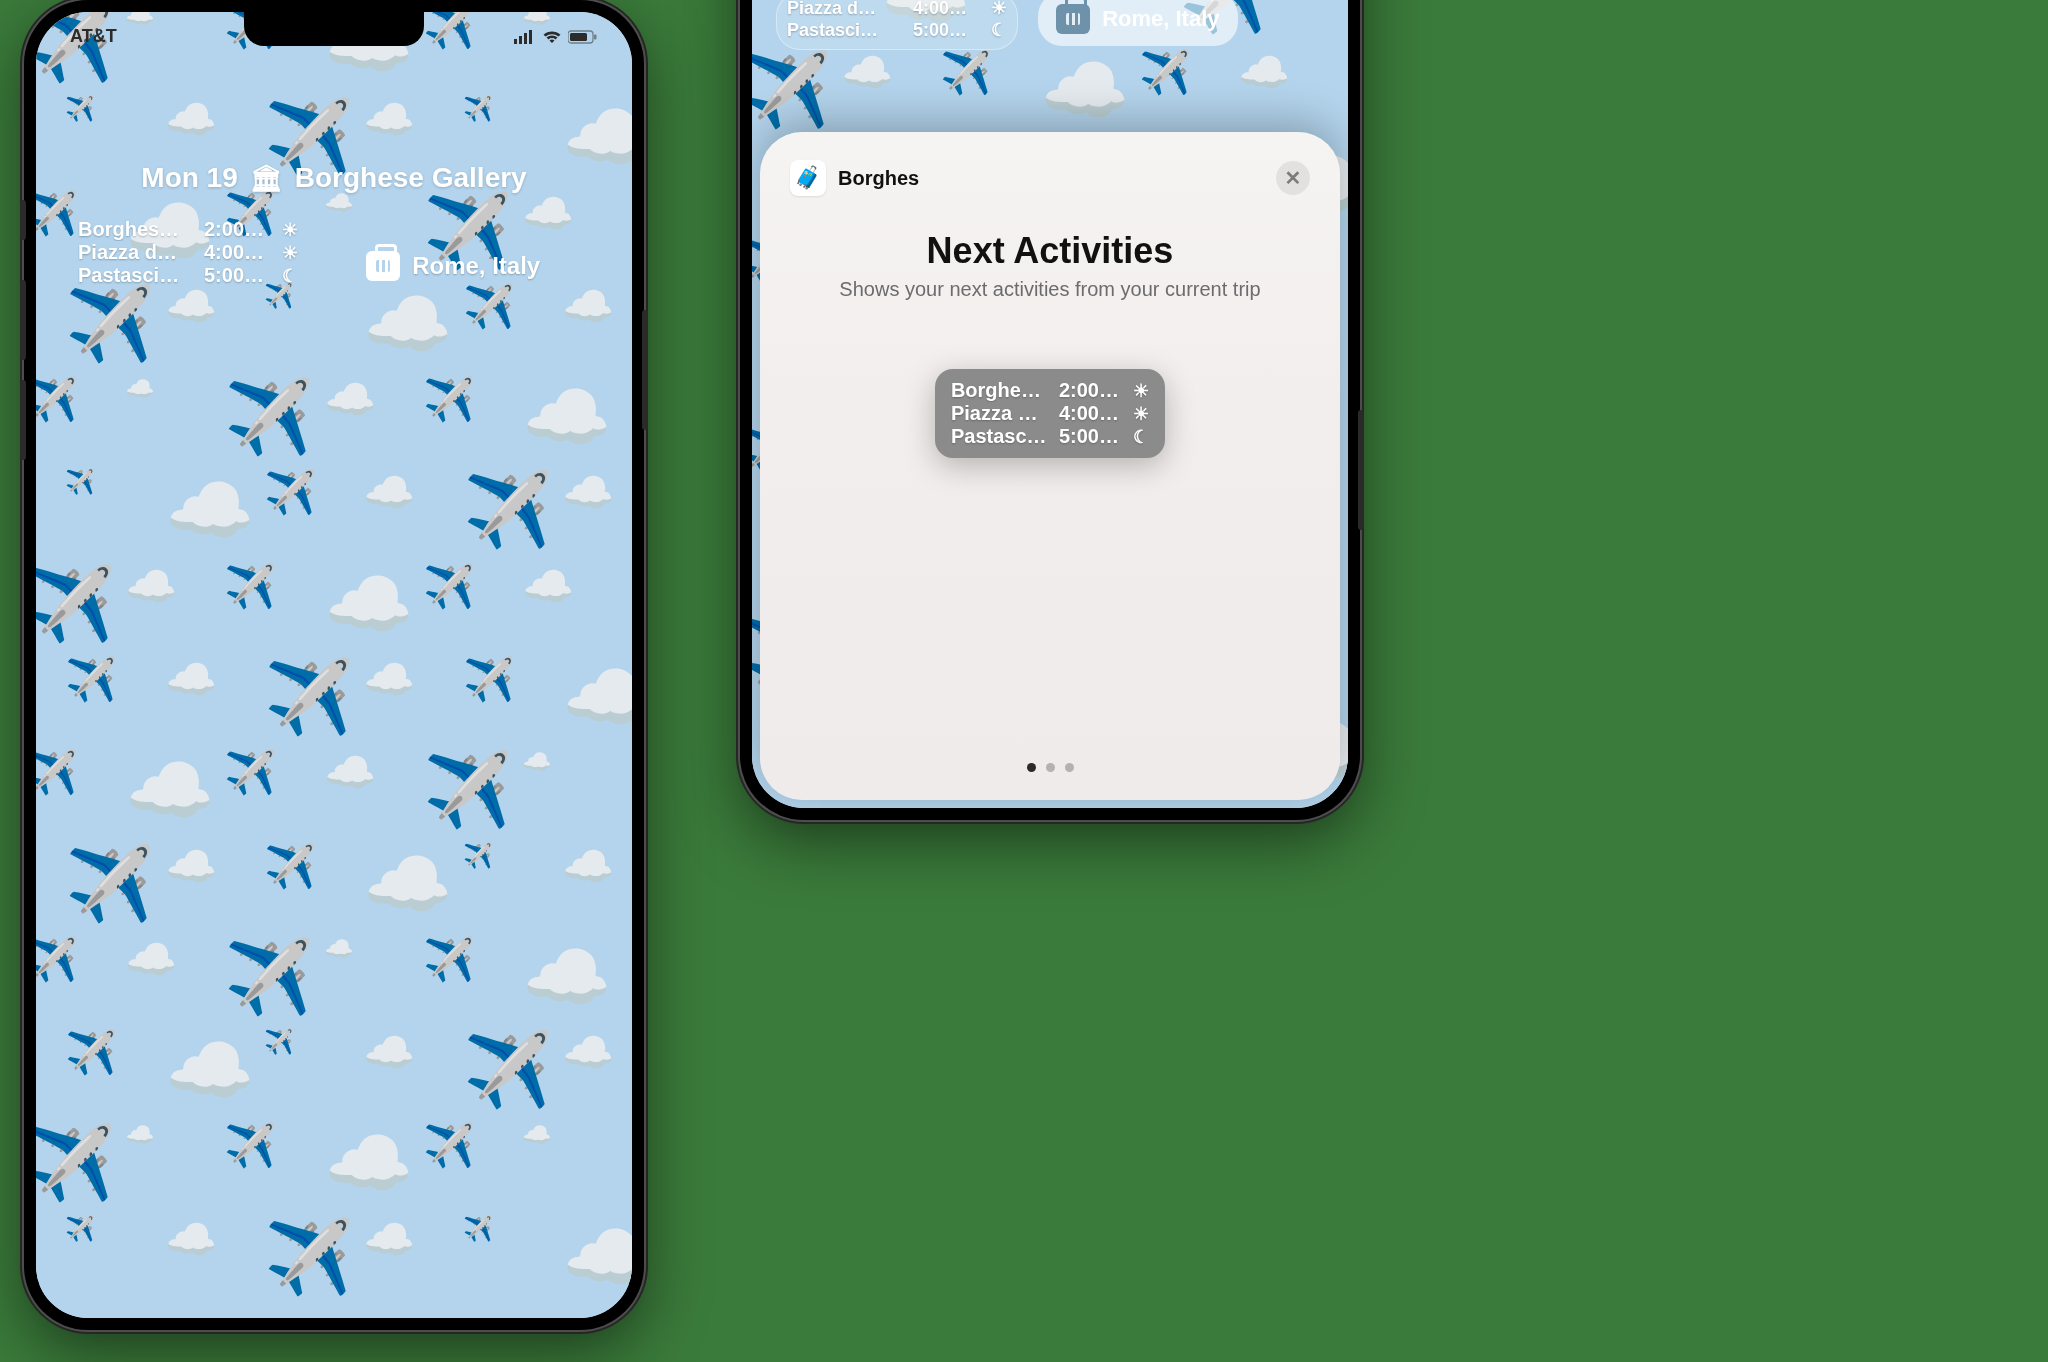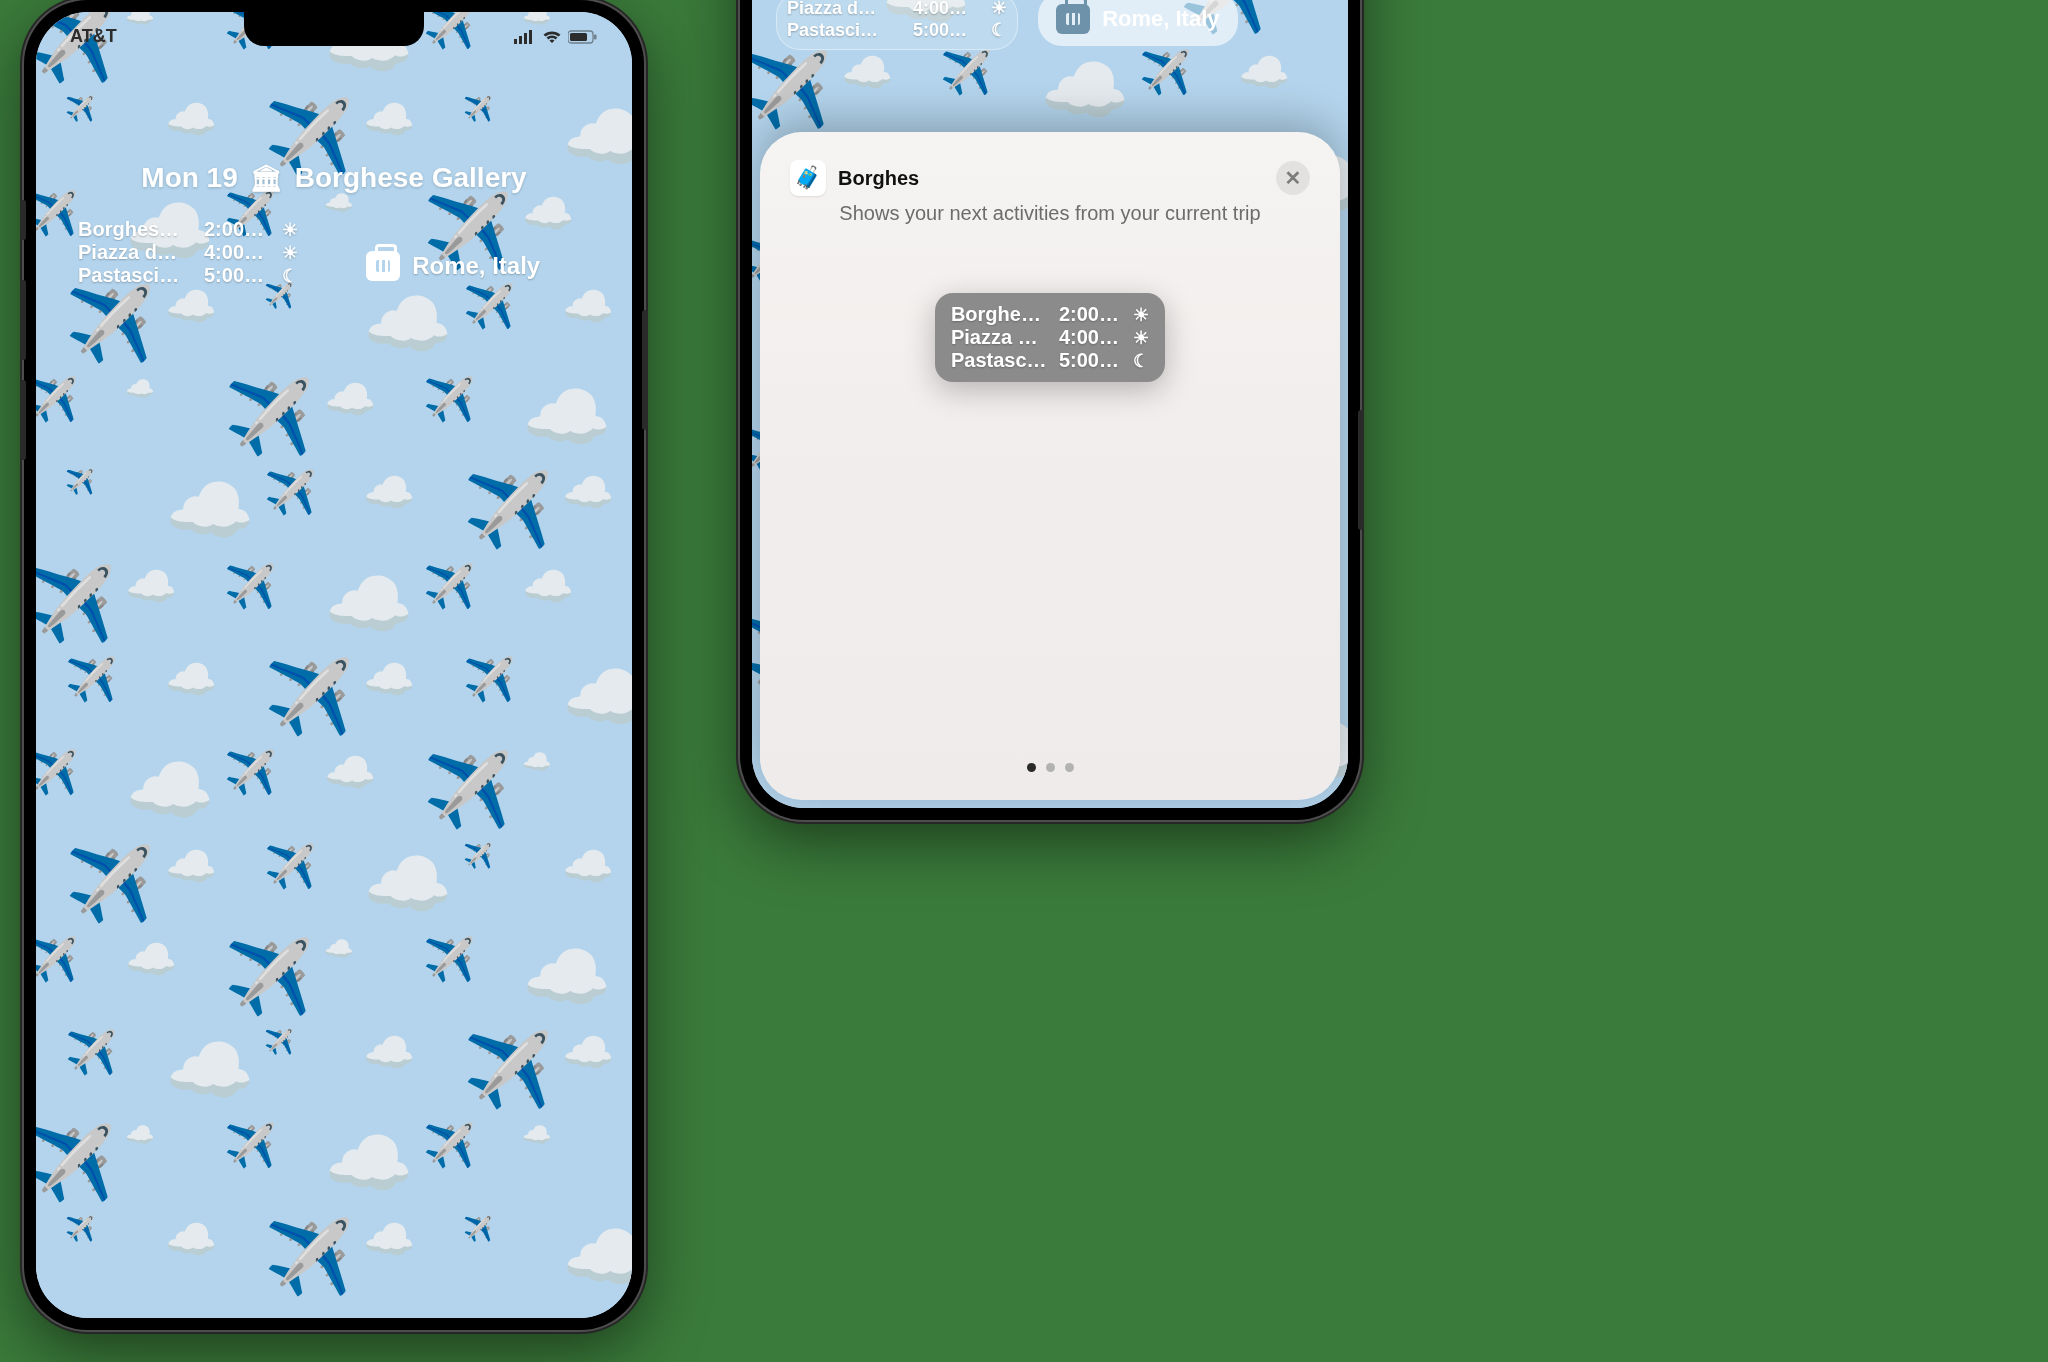--- a/index.html
+++ b/index.html
@@ -375,20 +375,21 @@
     <div class="sheet">
       <div class="sheet-head">
         <div class="sheet-app">
           <span class="app-icon">🧳</span>
           <span class="app-name">Borghes</span>
         </div>
         <div class="close-btn">
           <span>✕</span>
         </div>
       </div>
+      <div class="sheet-title">Next Activities</div>
       <div class="sheet-sub">Shows your next activities from your current trip</div>
       <div class="preview-widget">
         <div class="widget-list" id="wC">
             <div class="widget-line">
               <span class="wl-name">Borghes…</span>
               <span class="wl-time">2:00…</span>
               <span class="wl-ico">☀</span>
             </div>
             <div class="widget-line">
               <span class="wl-name">Piazza d…</span>

